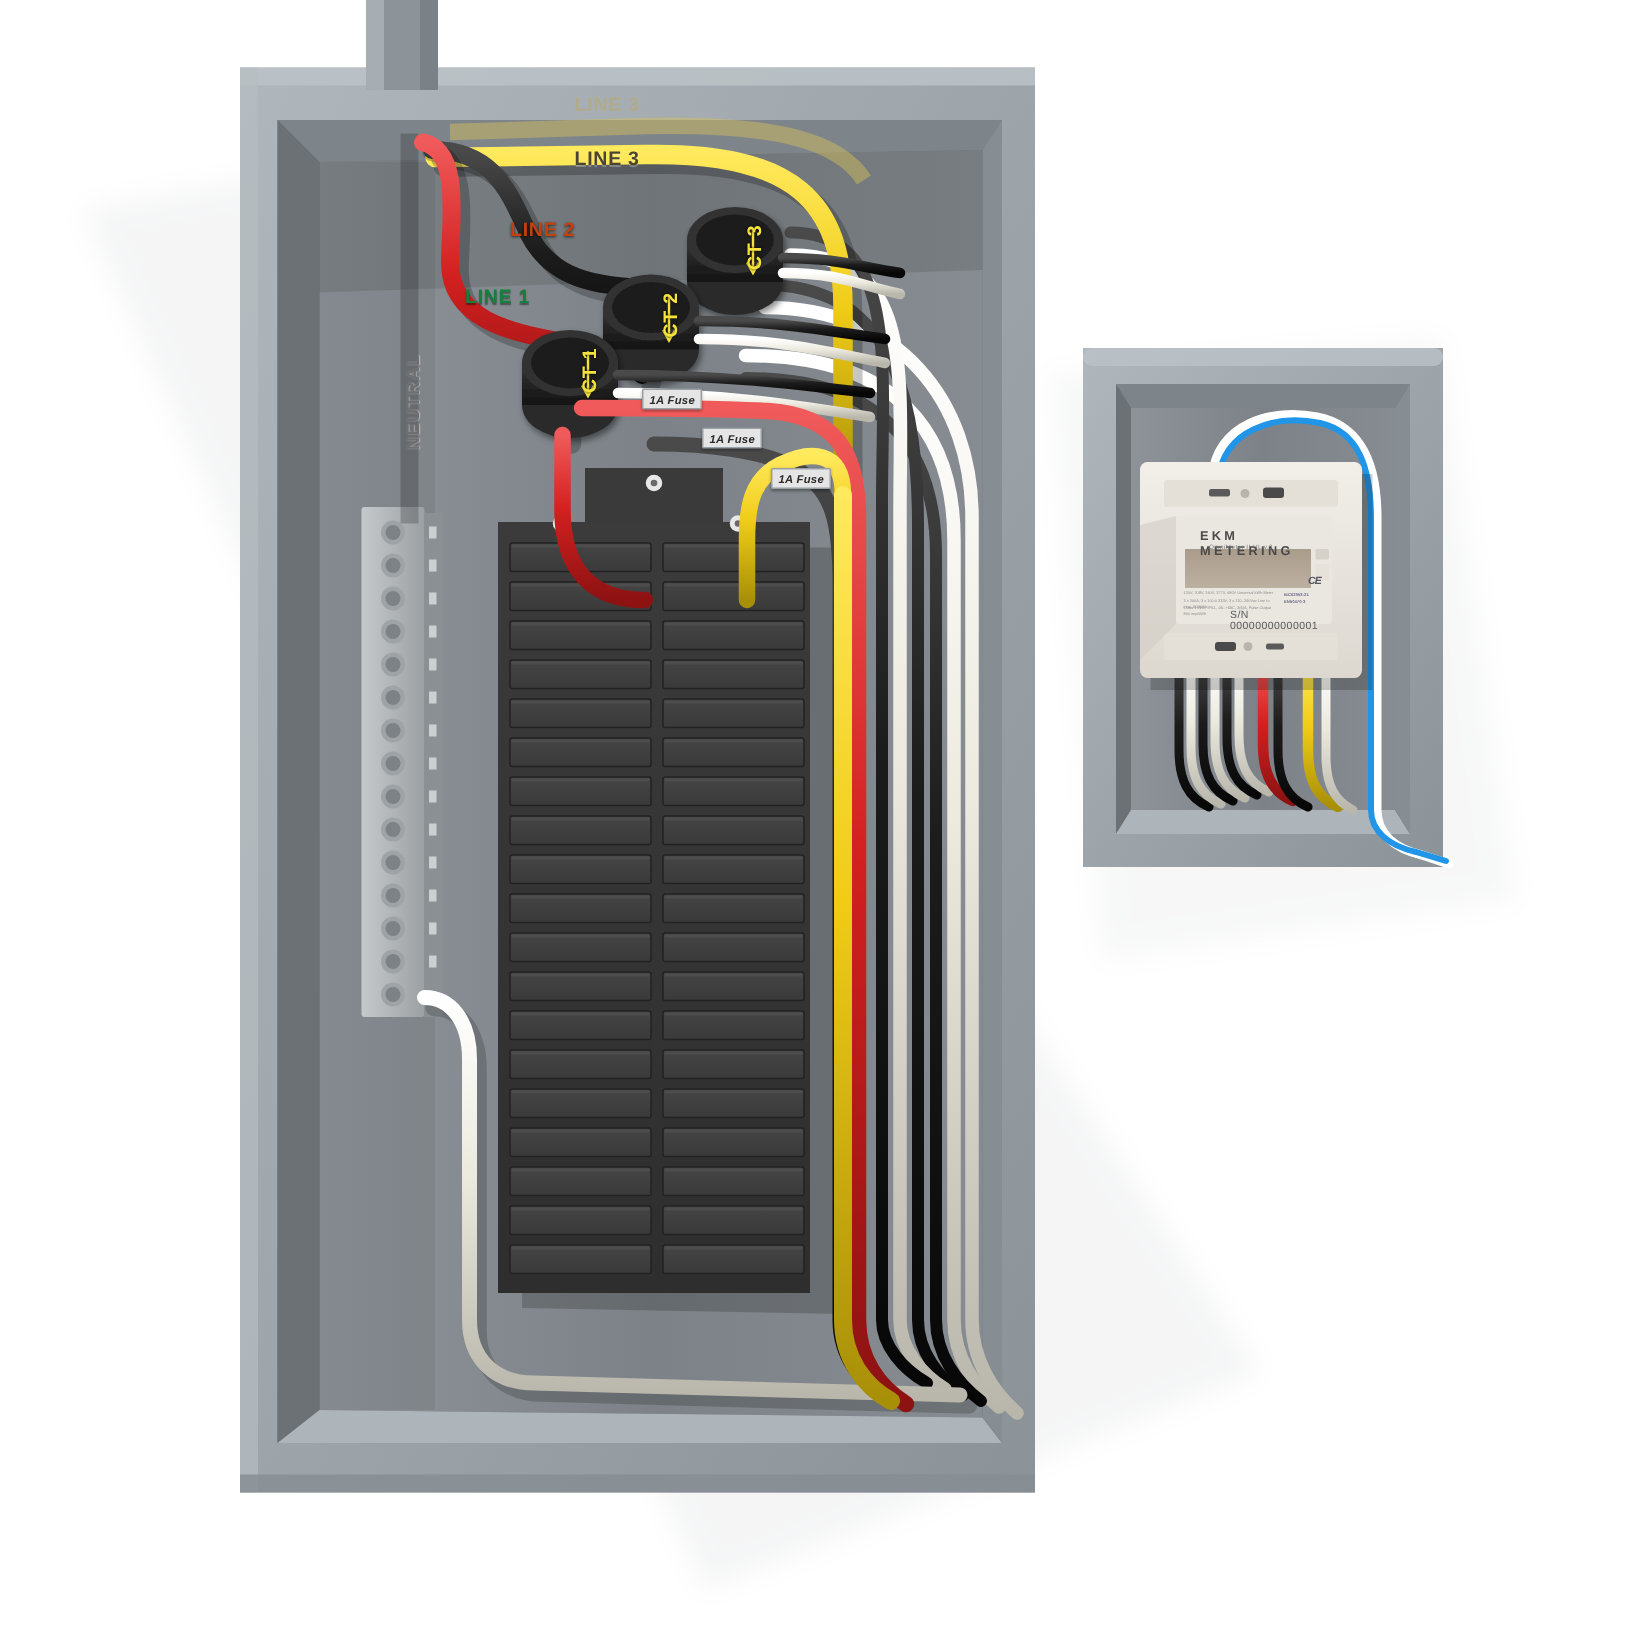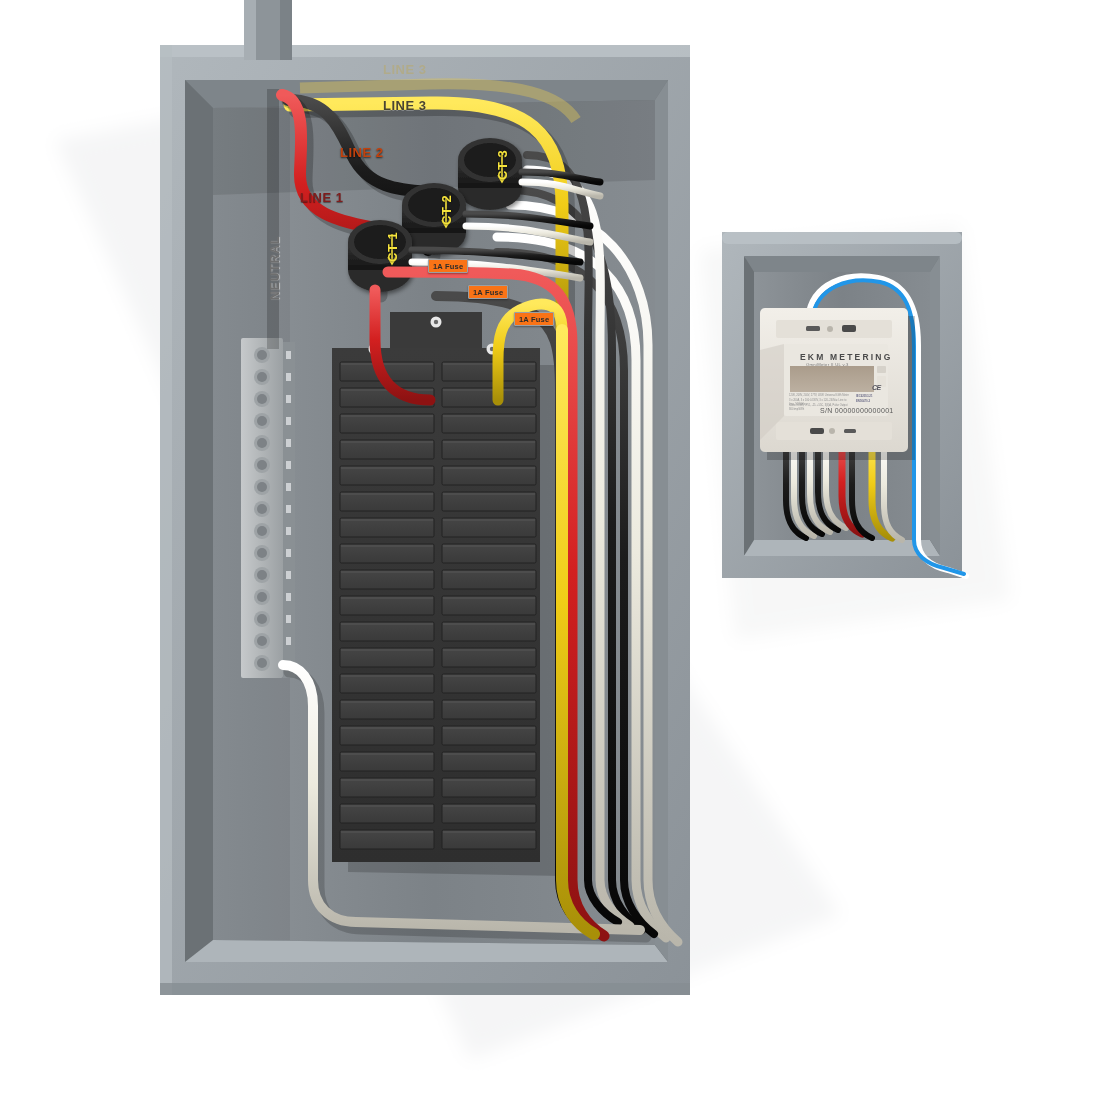--- a/index.html
+++ b/index.html
@@ -1,32 +1,32 @@
 <!DOCTYPE html>
 <html><head>
 <meta charset="utf-8">
 <style>
   html,body{margin:0;padding:0;background:#fff;}
   body{width:1100px;height:1100px;position:relative;overflow:hidden;
        font-family:"Liberation Sans",sans-serif;}
-  .stage{position:absolute;inset:0;width:876px;height:1100px;padding-left:48px;}
+  .stage{position:absolute;inset:0;width:876px;height:1100px;}
   svg.scene{position:absolute;left:0;top:0;width:1100px;height:1100px;}
   .lbl{position:absolute;white-space:nowrap;pointer-events:none;}
   .wirelabel{font-size:13px;font-weight:bold;letter-spacing:.5px;}
-  .l1{color:#7f1d1d;text-shadow:0 1px 1px rgba(0,0,0,.45);}
+  .l1{color:#15803d;text-shadow:0 1px 1px rgba(0,0,0,.45);margin-left:10px;}
   .l2{color:#c2410c;text-shadow:0 1px 2px rgba(0,0,0,.7);}
   .l3{color:#4a4430;text-shadow:0 1px 0 rgba(255,255,255,.25);}
   .l3ghost{color:#b9a96a;opacity:.55;}
   .neutral-lbl{color:#6e6e6e;font-size:12px;font-weight:bold;letter-spacing:1px;
        transform:rotate(-90deg);transform-origin:0 0;text-shadow:0 1px 1px rgba(255,255,255,.5);}
   .ct-lbl{color:#f5e33c;font-size:13px;font-weight:bold;letter-spacing:.5px;
        transform:rotate(-90deg);transform-origin:0 0;text-shadow:0 0 2px rgba(0,0,0,.8);}
-  .fuse{position:absolute;background:#f97316;color:#2b2b2b;font-size:7.5px;
+  .fuse{position:absolute;background:#e5e5e5;color:#2b2b2b;font-size:7.5px;
        font-weight:bold;padding:1.5px 4px;border:.5px solid #9aa0a4;border-radius:1px;
-       box-shadow:0 1px 2px rgba(0,0,0,.35);letter-spacing:.2px;}
+       box-shadow:0 1px 2px rgba(0,0,0,.35);letter-spacing:.2px;font-style:italic;}
   .meter-brand{position:absolute;color:#4a4a4a;font-size:8.5px;font-weight:bold;
        letter-spacing:2.2px;}
   .meter-model{position:absolute;color:#7a7a7a;font-size:4.2px;letter-spacing:.3px;}
   .meter-sn{position:absolute;color:#5a5a5a;font-size:7px;letter-spacing:.3px;}
   .meter-fine{position:absolute;color:#8e8e8e;font-size:2.6px;line-height:1.5;
        letter-spacing:0;}
   .meter-cert{position:absolute;color:#6a6a87;font-size:2.8px;font-weight:bold;line-height:1.6;}
   .ce{position:absolute;color:#55555f;font-size:7px;font-weight:bold;font-style:italic;
        letter-spacing:-.5px;}
 </style>

